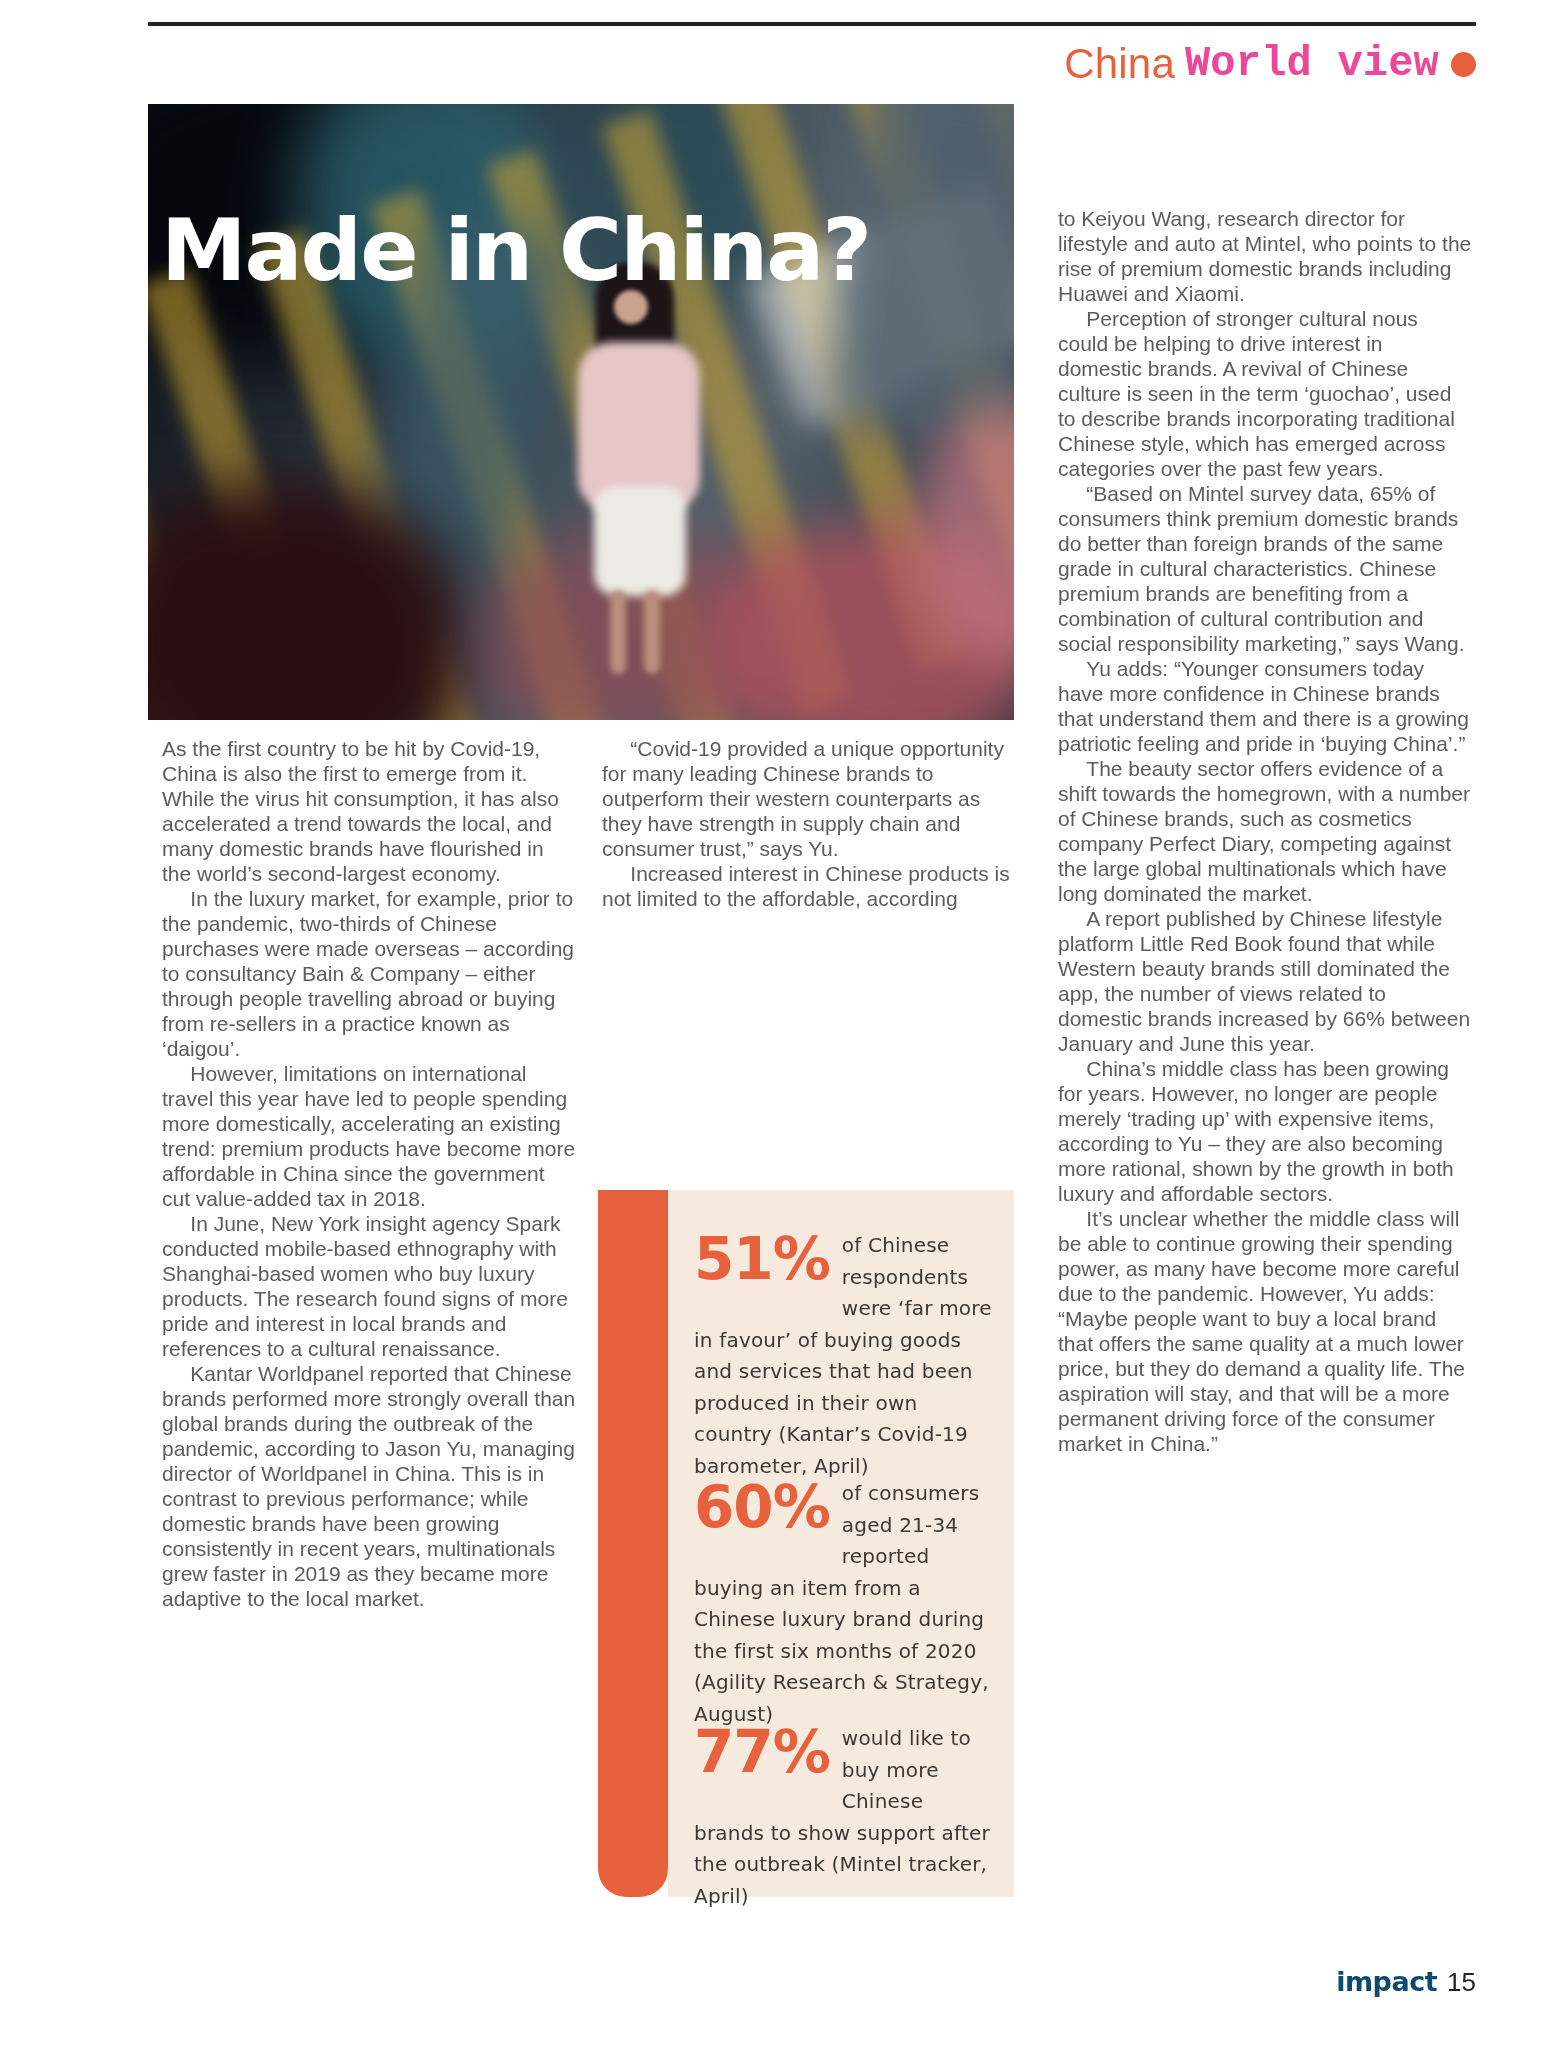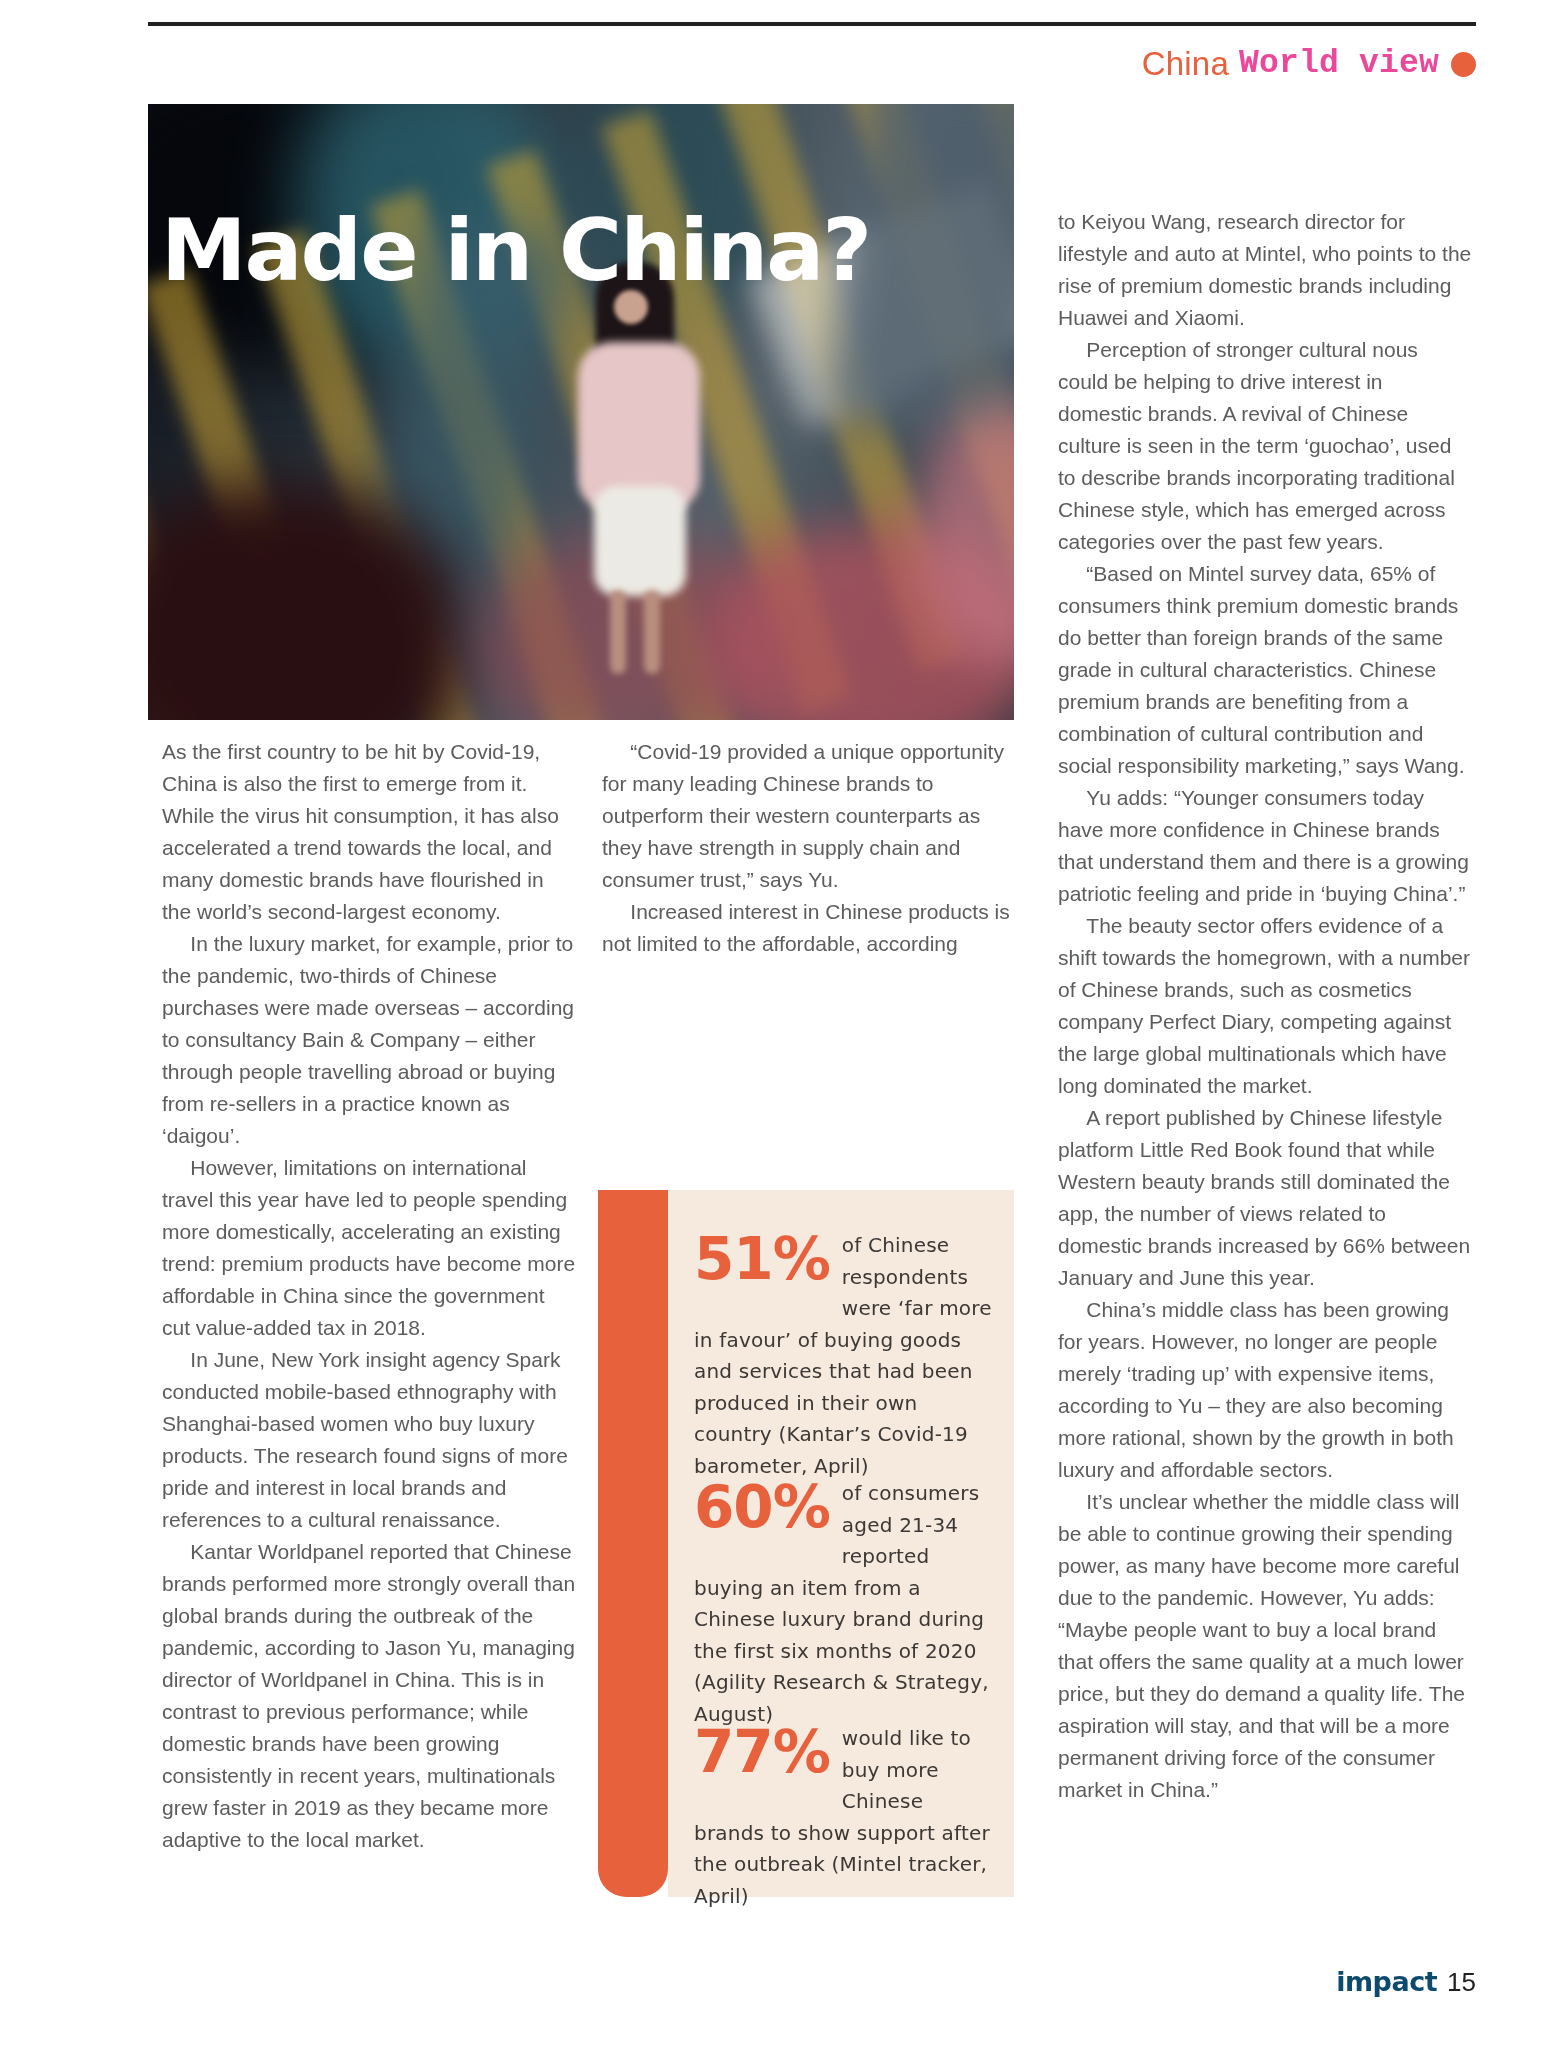--- a/index.html
+++ b/index.html
@@ -1,35 +1,35 @@
 <!DOCTYPE html>
 <html><head>
 <meta charset="utf-8">
 <style>
   html,body{margin:0;padding:0;background:#e9e9e9;}
   .page{position:relative;width:1548px;height:2048px;background:#ffffff;overflow:hidden;
         font-family:"Liberation Sans",sans-serif;margin:0 auto;}
   
   .top-rule{position:absolute;left:148px;top:22px;width:1328px;height:4px;background:#232021;}
   .section-header{position:absolute;top:44px;right:72px;display:flex;align-items:center;
-        font-size:33px;line-height:40px;letter-spacing:.2px;}
+        font-size:42px;line-height:40px;letter-spacing:.2px;}
   .section-header .sec{color:#E8613D;font-weight:400;margin-right:10px;}
   .section-header .ttl{color:#ec4899;font-weight:800;font-family:Liberation Mono, monospace;}
   .section-header .dot{width:25px;height:25px;border-radius:50%;background:#E8613D;margin-left:12px;}
   
   .hero{position:absolute;left:148px;top:104px;width:866px;height:616px;overflow:hidden;
         background:linear-gradient(115deg,#0e1118 0%,#232b33 26%,#46525c 52%,#55616a 66%,#3a4650 84%,#2c3840 100%);}
   .hero .shape{position:absolute;}
   .hero-title{position:absolute;left:13px;top:96px;font-family:"DejaVu Sans",sans-serif;
         font-weight:800;font-size:86px;letter-spacing:-2px;color:#ffffff;white-space:nowrap;}
   .hero-standfirst{position:absolute;left:15px;top:271px;width:352px;font-weight:bold;
         font-size:25.5px;line-height:31px;color:#ffffff;}
   .hero-standfirst .byline{font-weight:normal;opacity:.94;}
   
-  .col{position:absolute;width:414px;font-size:21px;line-height:32px;color:#5B5C5E;
+  .col{position:absolute;width:414px;font-size:21px;line-height:25px;color:#5B5C5E;
         text-align:left;}
   .col p{margin:0;text-indent:1.35em;}
   .col p:first-child{text-indent:0;}
   #col1{left:162px;top:736px;}
   #col2{left:602px;top:736px;}
   #col2 p:first-child{text-indent:1.35em;}
   #col3{left:1058px;top:206px;}
   
   .stats{position:absolute;left:598px;top:1190px;width:416px;height:707px;}
   .stats .bar{position:absolute;left:0;top:0;width:70px;height:707px;background:#E8613D;

